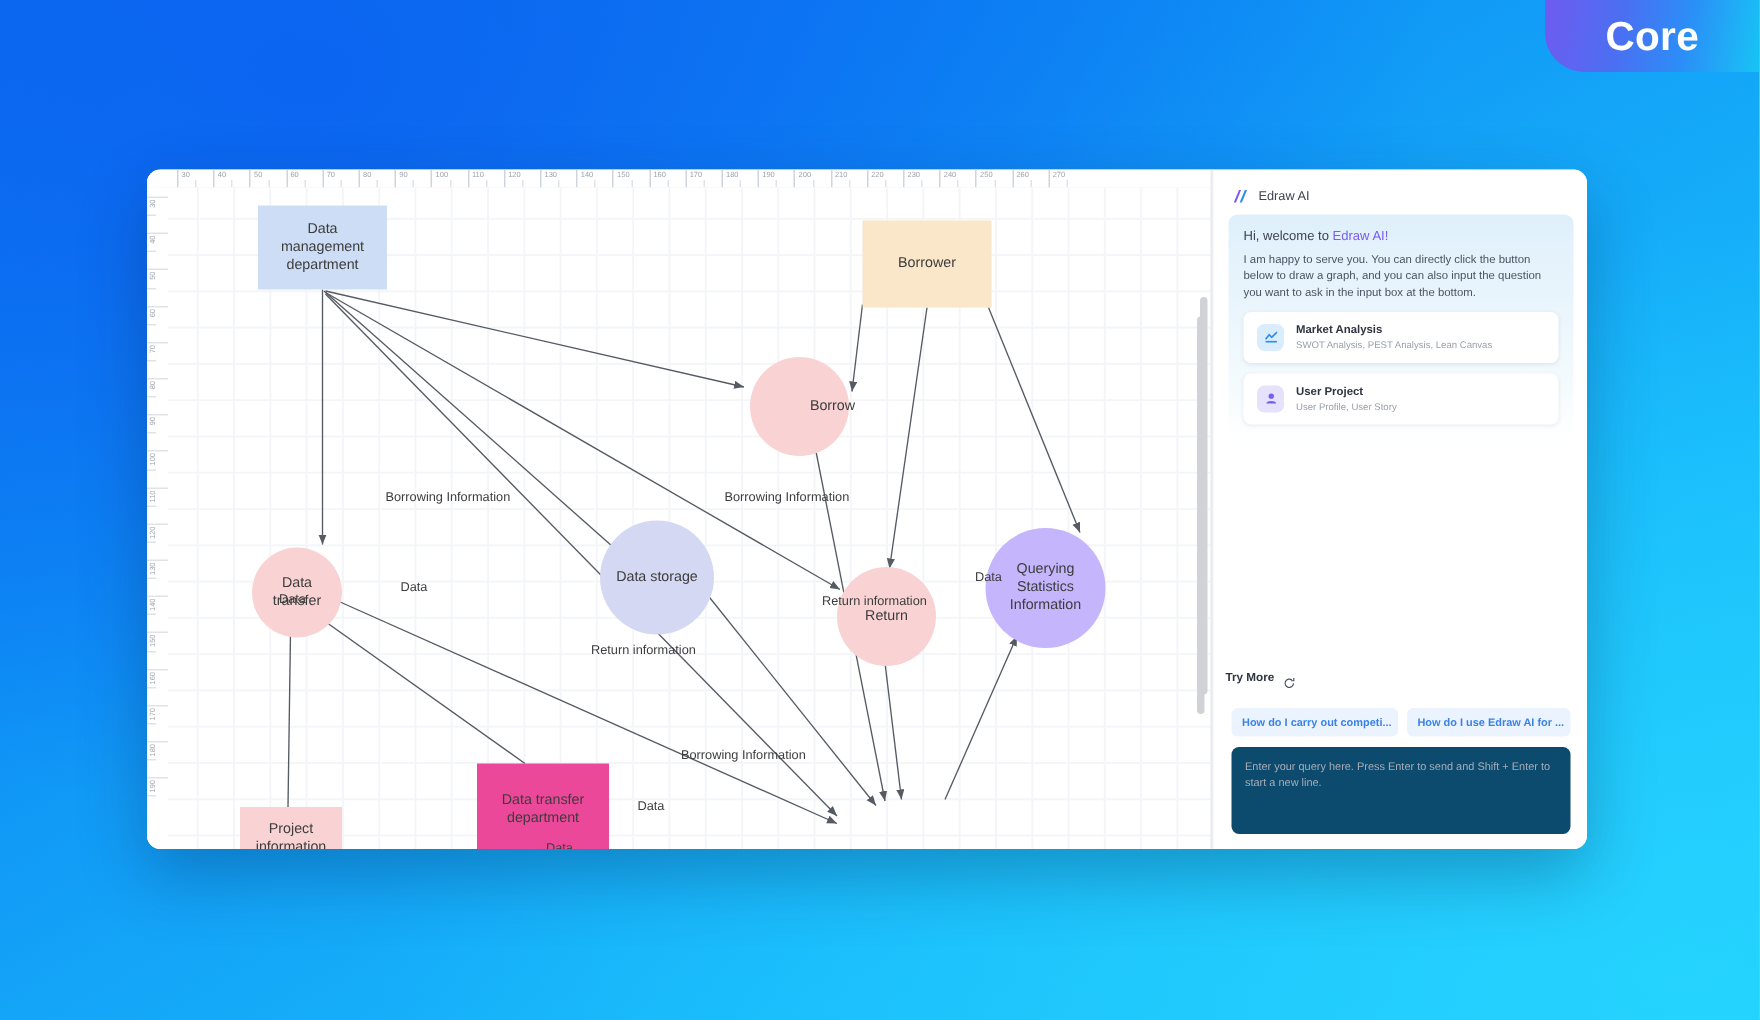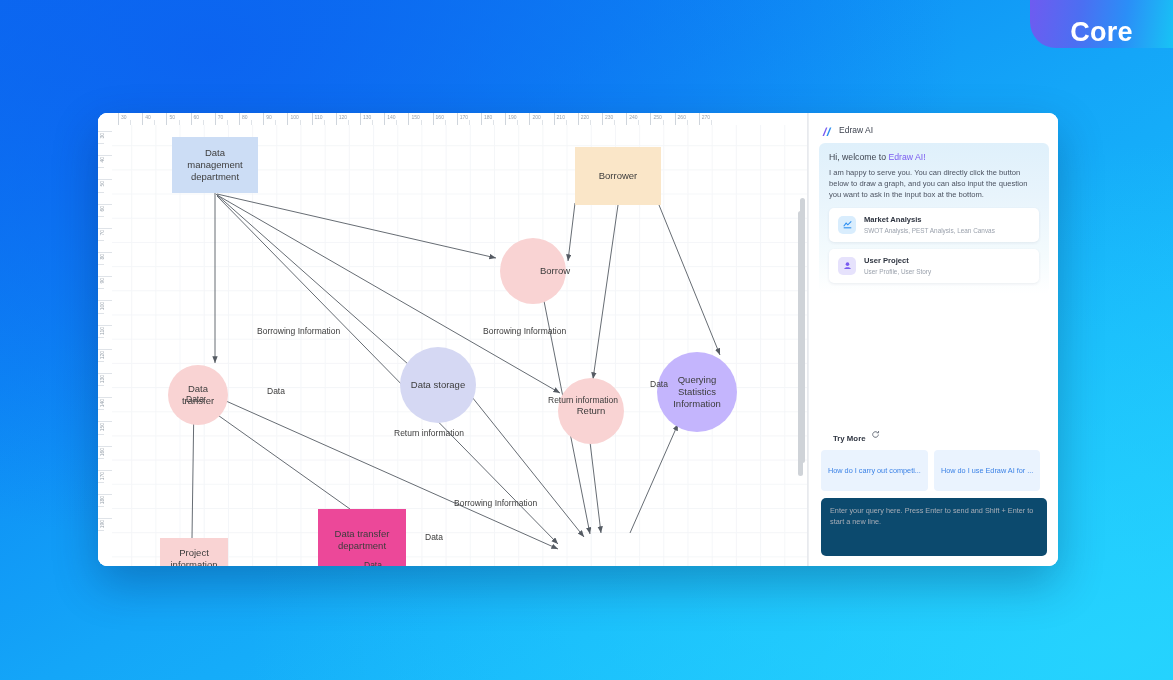--- a/index.html
+++ b/index.html
@@ -17,21 +17,21 @@
   #bg:after{
     content:"";position:absolute;left:0;top:0;width:100%;height:100%;
     background:radial-gradient(ellipse at 18% 8%, rgba(12,96,240,.85) 0%, rgba(12,96,240,0) 55%),
                radial-gradient(ellipse at 95% 95%, rgba(40,215,255,.75) 0%, rgba(40,215,255,0) 55%);
   }
   
   #core-badge{
     position:absolute;right:0;top:0;width:143px;height:48px;
     background:linear-gradient(100deg,#6f5bf0 0%,#4b6ff2 35%,#2b8ef7 65%,#17c4f5 100%);
     border-bottom-left-radius:26px;
-    display:flex;align-items:flex-end;justify-content:center;
+    display:flex;align-items:center;justify-content:center;
     z-index:20;
   }
   #core-badge .core-text{
     color:#fff;font-size:27px;font-weight:bold;letter-spacing:.2px;
   }
 
   
   #app-window{
     position:absolute;left:98px;top:113px;width:960px;height:453px;
     background:#fff;border-radius:9px;overflow:hidden;
@@ -117,27 +117,27 @@
     display:flex;align-items:center;gap:8px;padding:7px 9px;
   }
   .ai-card-icon{
     width:18px;height:18px;border-radius:5px;flex:0 0 18px;
     display:flex;align-items:center;justify-content:center;
   }
   .ai-card-title{font-size:7.6px;color:#2e3440;font-weight:bold;line-height:10px;}
   .ai-card-sub{font-size:6.4px;color:#9aa1ac;line-height:9px;margin-top:1px;}
   #ai-spacer{flex:1 1 auto;}
   #try-more{
-    padding:0 24px;display:flex;align-items:flex-end;gap:5px;margin-bottom:7px;
+    padding:0 8px;display:flex;align-items:flex-start;gap:5px;margin-bottom:7px;
   }
   #try-more .tm-label{font-size:7.8px;font-weight:bold;color:#2e3440;}
   #chips{padding:0 12px;display:flex;gap:6px;margin-bottom:7px;}
   .chip{
     background:#eaf3fe;color:#3b82e6;font-size:7.3px;
-    border-radius:4px;padding:16px 7px;white-space:nowrap;overflow:hidden;
+    border-radius:4px;padding:5px 7px;white-space:nowrap;overflow:hidden;font-weight:bold;
   }
   #query-box{
     margin:0 12px 10px 12px;background:#0c4a6e;border-radius:5px;
     padding:8px 9px;height:42px;
   }
   #query-box .ph{font-size:7.3px;color:#a7adb7;line-height:10.5px;}
   #ai-scroll{
     position:absolute;left:-9px;top:85px;width:5px;height:265px;
     background:#cfd3d8;border-radius:3px;
   }

